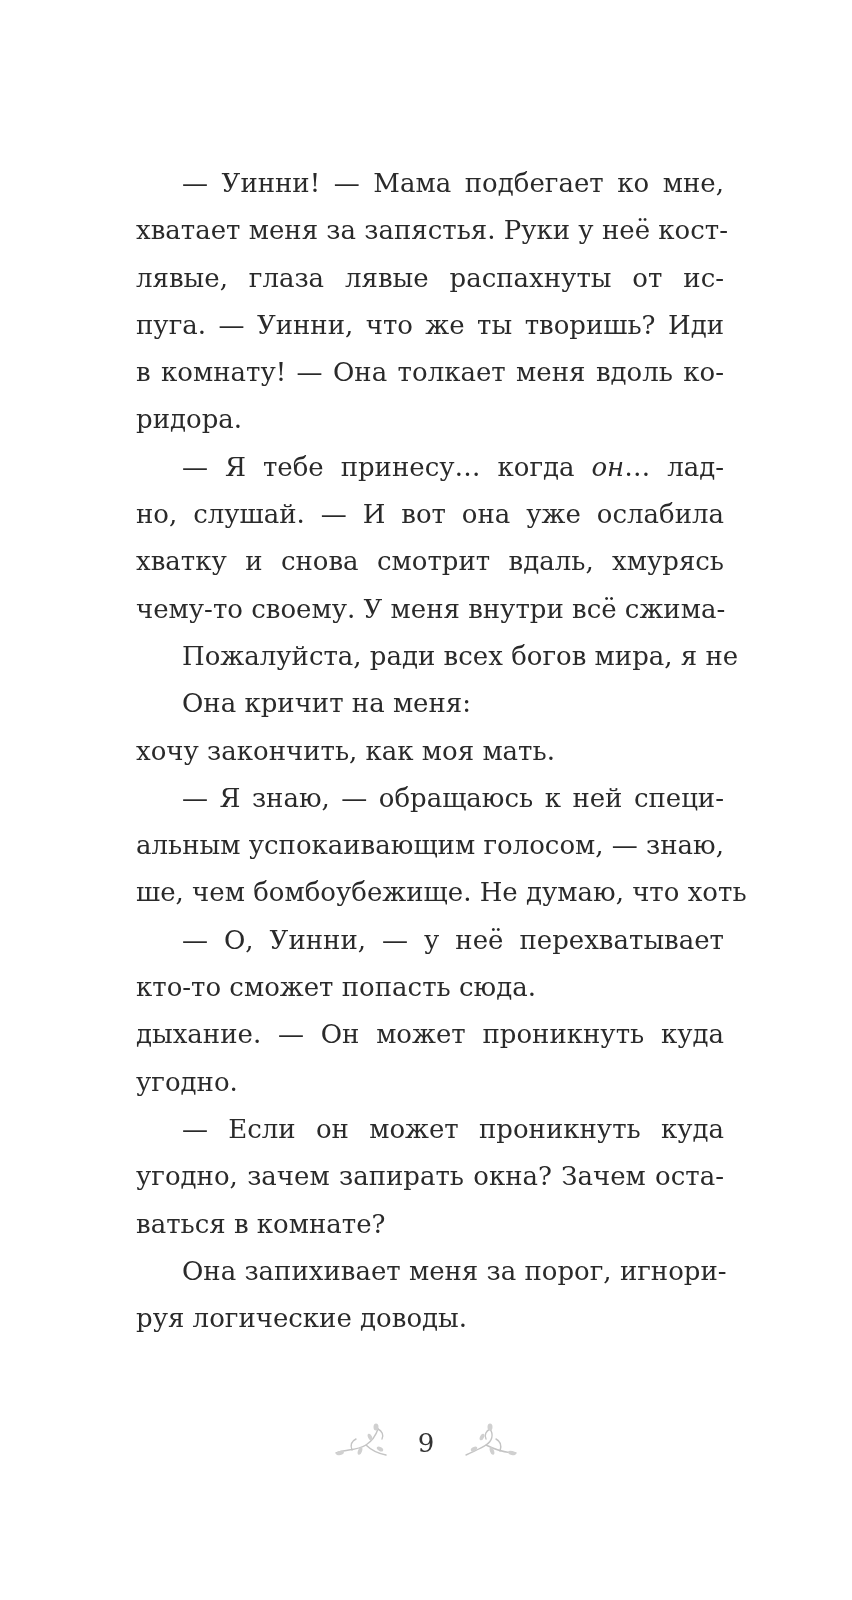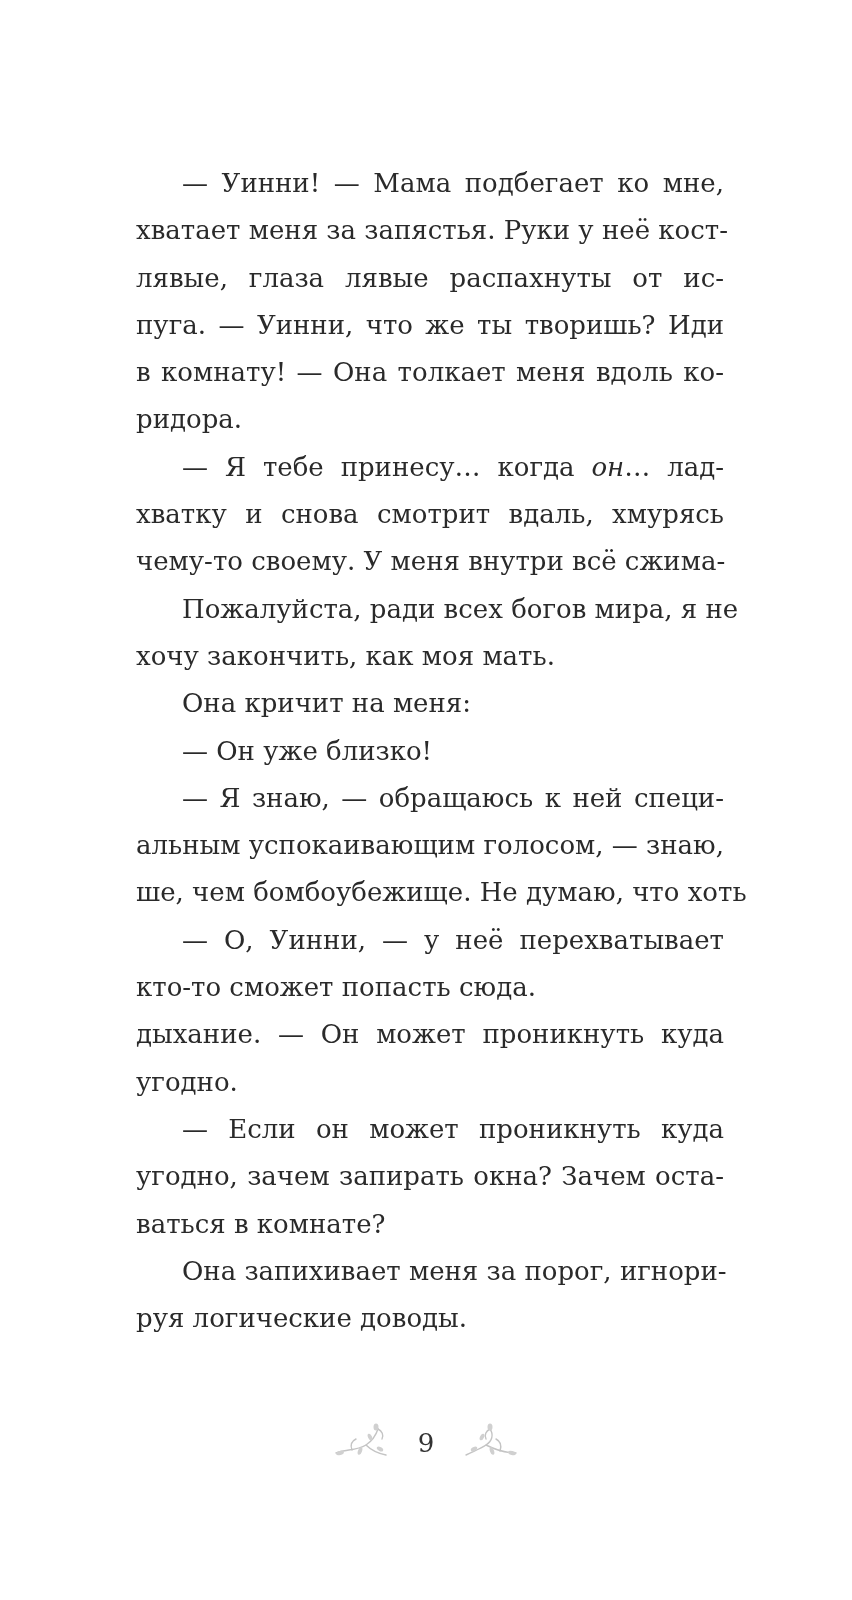--- a/index.html
+++ b/index.html
@@ -34,26 +34,26 @@
 
 <div class="page">
   <div class="text-block" id="text-block">
       <div class="line indent"><span>— Уинни! — Мама подбегает ко мне,</span></div>
       <div class="line"><span>хватает меня за запястья. Руки у неё кост-</span></div>
       <div class="line"><span>лявые, глаза лявые распахнуты от ис-</span></div>
       <div class="line"><span>пуга. — Уинни, что же ты творишь? Иди</span></div>
       <div class="line"><span>в комнату! — Она толкает меня вдоль ко-</span></div>
       <div class="line last"><span>ридора.</span></div>
       <div class="line indent"><span>— Я тебе принесу… когда </span><span class="it">он</span><span>… лад-</span></div>
+      <div class="line"><span>но, слушай. — И вот она уже ослабила</span></div>
       <div class="line"><span>хватку и снова смотрит вдаль, хмурясь</span></div>
       <div class="line"><span>чему-то своему. У меня внутри всё сжима-</span></div>
       <div class="line indent"><span>Пожалуйста, ради всех богов мира, я не</span></div>
+      <div class="line indent last"><span>Она кричит на меня:</span></div>
       <div class="line last"><span>хочу закончить, как моя мать.</span></div>
-      <div class="line indent last"><span>Она кричит на меня:</span></div>
-      <div class="line indent last"><span>— Он уже близко!</span></div>
       <div class="line indent"><span>— Я знаю, — обращаюсь к ней специ-</span></div>
       <div class="line"><span>альным успокаивающим голосом, — знаю,</span></div>
       <div class="line"><span>ше, чем бомбоубежище. Не думаю, что хоть</span></div>
       <div class="line indent"><span>— О, Уинни, — у неё перехватывает</span></div>
       <div class="line last"><span>кто-то сможет попасть сюда.</span></div>
       <div class="line"><span>дыхание. — Он может проникнуть куда</span></div>
       <div class="line last"><span>угодно.</span></div>
       <div class="line indent"><span>— Если он может проникнуть куда</span></div>
       <div class="line"><span>угодно, зачем запирать окна? Зачем оста-</span></div>
       <div class="line last"><span>ваться в комнате?</span></div>

